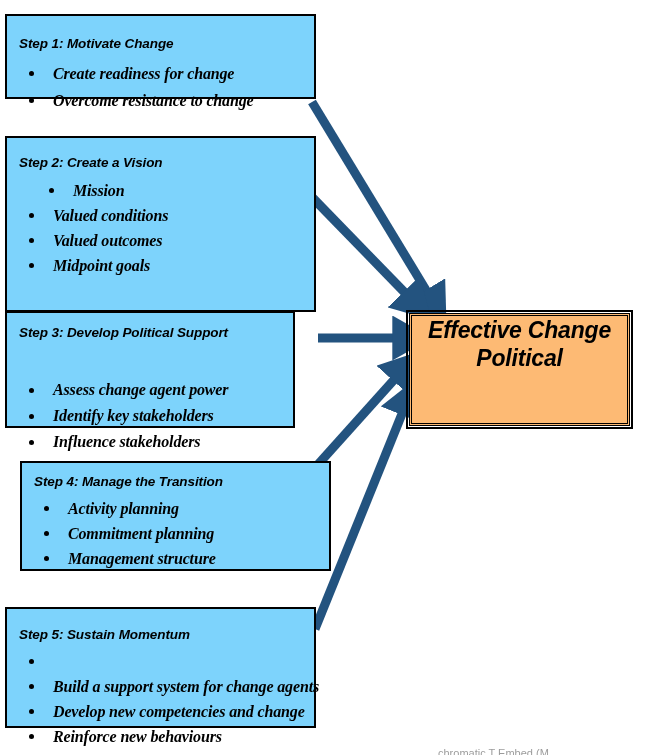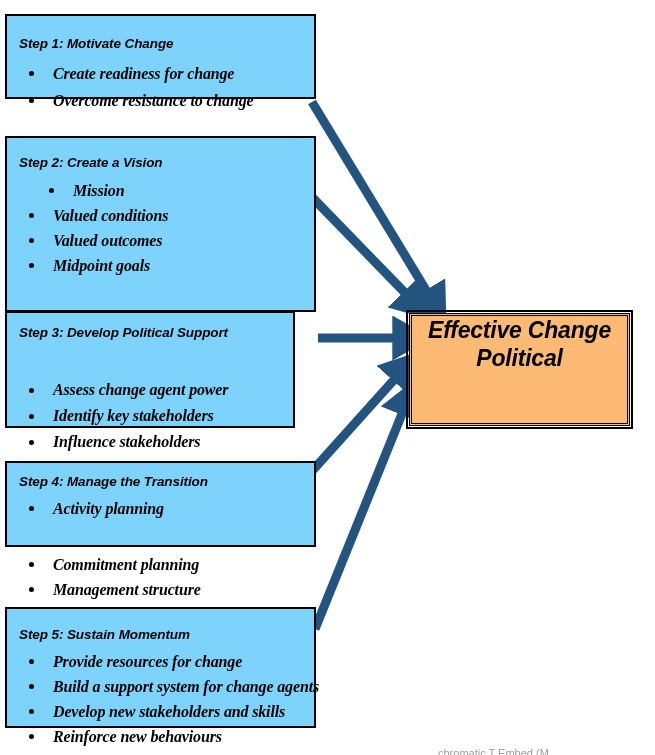--- a/index.html
+++ b/index.html
@@ -167,52 +167,51 @@
         <span class="dot"></span>
         <span>Identify key stakeholders</span>
       </li>
       <li class="bullet-item" style="height:26px; line-height:26px;">
         <span class="dot"></span>
         <span>Influence stakeholders</span>
       </li>
     </ul>
   </div>
 
-  <div class="step-box" style="left:5px; top:461px; width:311px; height:86px;">
+  <div class="step-box" style="left:20px; top:461px; width:311px; height:110px;">
     <div class="step-title" style="top:11px;">Step 4: Manage the Transition</div>
     <ul class="bullet-list" style="top:33px;">
       <li class="bullet-item" style="height:25px; line-height:25px;">
         <span class="dot"></span>
         <span>Activity planning</span>
       </li>
-      <li class="bullet-item" style="height:25px; line-height:25px;margin-top:31px;">
+      <li class="bullet-item" style="height:25px; line-height:25px;">
         <span class="dot"></span>
         <span>Commitment planning</span>
       </li>
       <li class="bullet-item" style="height:25px; line-height:25px;">
         <span class="dot"></span>
         <span>Management structure</span>
       </li>
     </ul>
   </div>
 
   <div class="step-box" style="left:5px; top:607px; width:311px; height:121px;">
     <div class="step-title" style="top:18px;">Step 5: Sustain Momentum</div>
     <ul class="bullet-list" style="top:40px;">
       <li class="bullet-item" style="height:25px; line-height:25px;">
         <span class="dot"></span>
-        <span>Provide resources for change</span>
       </li>
       <li class="bullet-item" style="height:25px; line-height:25px;">
         <span class="dot"></span>
         <span>Build a support system for change agents</span>
       </li>
       <li class="bullet-item" style="height:25px; line-height:25px;">
         <span class="dot"></span>
-        <span>Develop new stakeholders and skills</span>
+        <span>Develop new competencies and change</span>
       </li>
       <li class="bullet-item" style="height:25px; line-height:25px;">
         <span class="dot"></span>
         <span>Reinforce new behaviours</span>
       </li>
     </ul>
   </div>
 
   <div class="result-box" style="left:409px; top:313px; width:221px; height:113px;">
     <div class="result-text">

